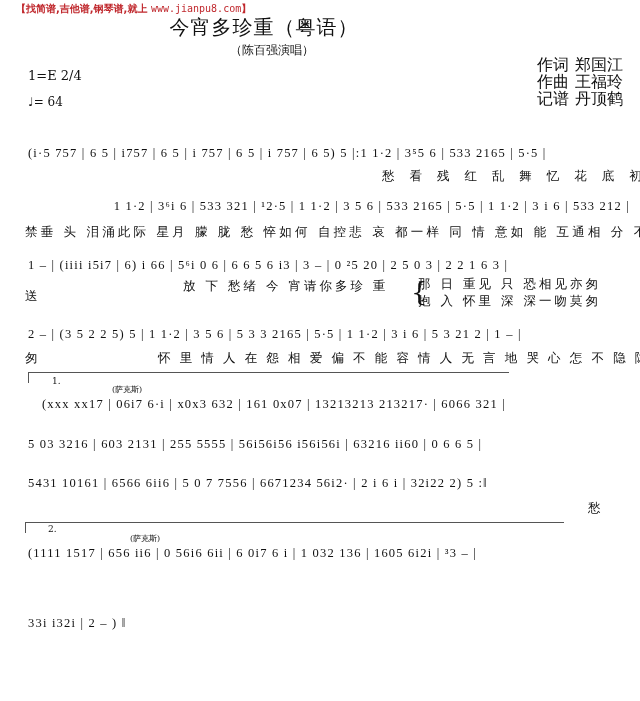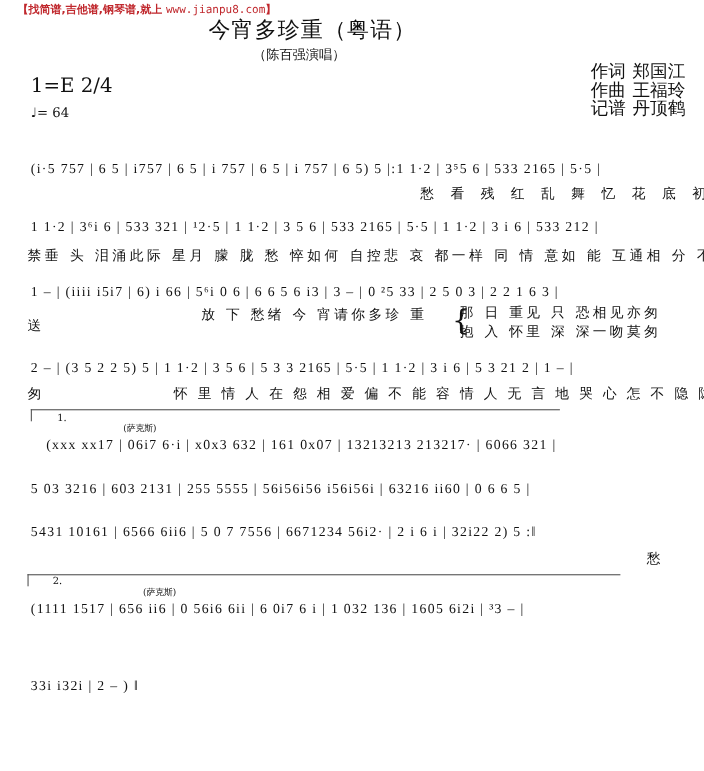--- a/index.html
+++ b/index.html
@@ -1,21 +1,21 @@
 <!DOCTYPE html>
 <html><head>
 <meta charset="utf-8">
 <style>
   html, body { margin:0; padding:0; background:#ffffff; }
   body { width:640px; height:701px; position:relative; overflow:hidden; font-family:"DejaVu Sans", sans-serif; color:#111; }
   .banner { position:absolute; left:16px; top:2px; font-size:10px; color:#c0282d; font-weight:bold; white-space:nowrap; letter-spacing:0; }
   .banner .url { font-family:"DejaVu Sans Mono", monospace; font-weight:normal; font-size:10px; }
-  .title { position:absolute; left:0; width:528px; top:14px; text-align:center; font-family:Liberation Sans, sans-serif; font-size:20px; letter-spacing:1px;padding-left:20px; }
+  .title { position:absolute; left:0; width:528px; top:14px; text-align:center; font-family:Liberation Sans, sans-serif; font-size:20px; letter-spacing:1px; }
   .subtitle { position:absolute; left:0; width:544px; top:42px; text-align:center; font-family:"DejaVu Serif", serif; font-size:12px; }
-  .key { position:absolute; left:28px; top:68px; font-family:"DejaVu Serif", serif; font-size:18px; }
+  .key { position:absolute; left:28px; top:68px; font-family:"DejaVu Serif", serif; font-size:13px; }
   .tempo { position:absolute; left:28px; top:95px; font-family:"DejaVu Serif", serif; font-size:12px; }
   .credits { position:absolute; left:537px; top:56px; font-family:"DejaVu Serif", serif; font-size:16px; line-height:17px; }
   .credits .row span:first-child { margin-right:6px; }
   .line { position:absolute; left:28px; right:10px; font-family:Liberation Serif, serif; font-size:12.5px; white-space:nowrap; letter-spacing:1.2px; }
   .lyric { position:absolute; font-size:12.5px; white-space:nowrap; letter-spacing:5.5px; font-family:"DejaVu Sans", sans-serif; }
   .volta { position:absolute; border-top:1px solid #555; border-left:1px solid #555; height:10px; }
   .volta-label { position:absolute; font-size:9px; font-family:"DejaVu Serif", serif; }
   .sax { position:absolute; font-size:8px; font-family:"DejaVu Serif", serif; }
 </style>
 </head>
@@ -32,24 +32,24 @@
 
 <div class="credits">
   <div class="row"><span>作词</span><span>郑国江</span></div>
   <div class="row"><span>作曲</span><span>王福玲</span></div>
   <div class="row"><span>记谱</span><span>丹顶鹤</span></div>
 </div>
 
 <div class="line" style="top:146px;">(i·5 757 | 6 5 | i757 | 6 5 | i 757 | 6 5 | i 757 | 6 5) 5 |:1 1·2 | 3⁵5 6 | 533 2165 | 5·5 |</div>
 <div class="lyric" style="left:382px; top:168px;">愁 看 残 红 乱 舞 忆 花 底 初 度   逢 难</div>
 
-<div class="line" style="top:199px;">1 1·2 | 3⁶i 6 | 533 321 | ¹2·5 | 1 1·2 | 3 5 6 | 533 2165 | 5·5 | 1 1·2 | 3 i 6 | 533 212 |</div>
+<div class="line" style="top:199px;text-align:right;">1 1·2 | 3⁶i 6 | 533 321 | ¹2·5 | 1 1·2 | 3 5 6 | 533 2165 | 5·5 | 1 1·2 | 3 i 6 | 533 212 |</div>
 <div class="lyric" style="left:25px; top:224px; letter-spacing:3.2px;">禁垂 头 泪涌此际 星月 朦 胧 愁 悴如何 自控悲 哀 都一样  同 情 意如 能 互通相 分 不必 相</div>
 
-<div class="line" style="top:258px;">1 – | (iiii i5i7 | 6) i 66 | 5⁶i 0 6 | 6 6 5 6 i3 | 3 – | 0 ²5 33 | 2 5 0 3 | 2 2 1 6 3 |</div>
+<div class="line" style="top:258px;">1 – | (iiii i5i7 | 6) i 66 | 5⁶i 0 6 | 6 6 5 6 i3 | 3 – | 0 ²5 20 | 2 5 0 3 | 2 2 1 6 3 |</div>
 <div class="lyric" style="left:25px; top:288px;">送</div>
 <div class="lyric" style="left:183px; top:278px; letter-spacing:3px;">放  下 愁绪   今 宵请你多珍    重</div>
 <div class="lyric" style="left:418px; top:276px; letter-spacing:3px;">那   日  重见    只  恐相见亦匆</div>
 <div class="lyric" style="left:418px; top:293px; letter-spacing:3px;">抱   入  怀里    深  深一吻莫匆</div>
 <div style="position:absolute; left:411px; top:277px; font-size:26px; line-height:30px; font-family:'DejaVu Serif', serif;">{</div>
 
 <div class="line" style="top:327px;">2 – | (3 5 2 2 5) 5 | 1 1·2 | 3 5 6 | 5 3 3 2165 | 5·5 | 1 1·2 | 3 i 6 | 5 3 21 2 | 1 – |</div>
 <div class="lyric" style="left:25px; top:350px;">匆</div>
 <div class="lyric" style="left:158px; top:350px; letter-spacing:2.6px;">怀 里 情 人 在 怨 相 爱   偏 不 能   容  情 人 无 言 地 哭 心 怎 不 隐  隐 痛</div>
 

